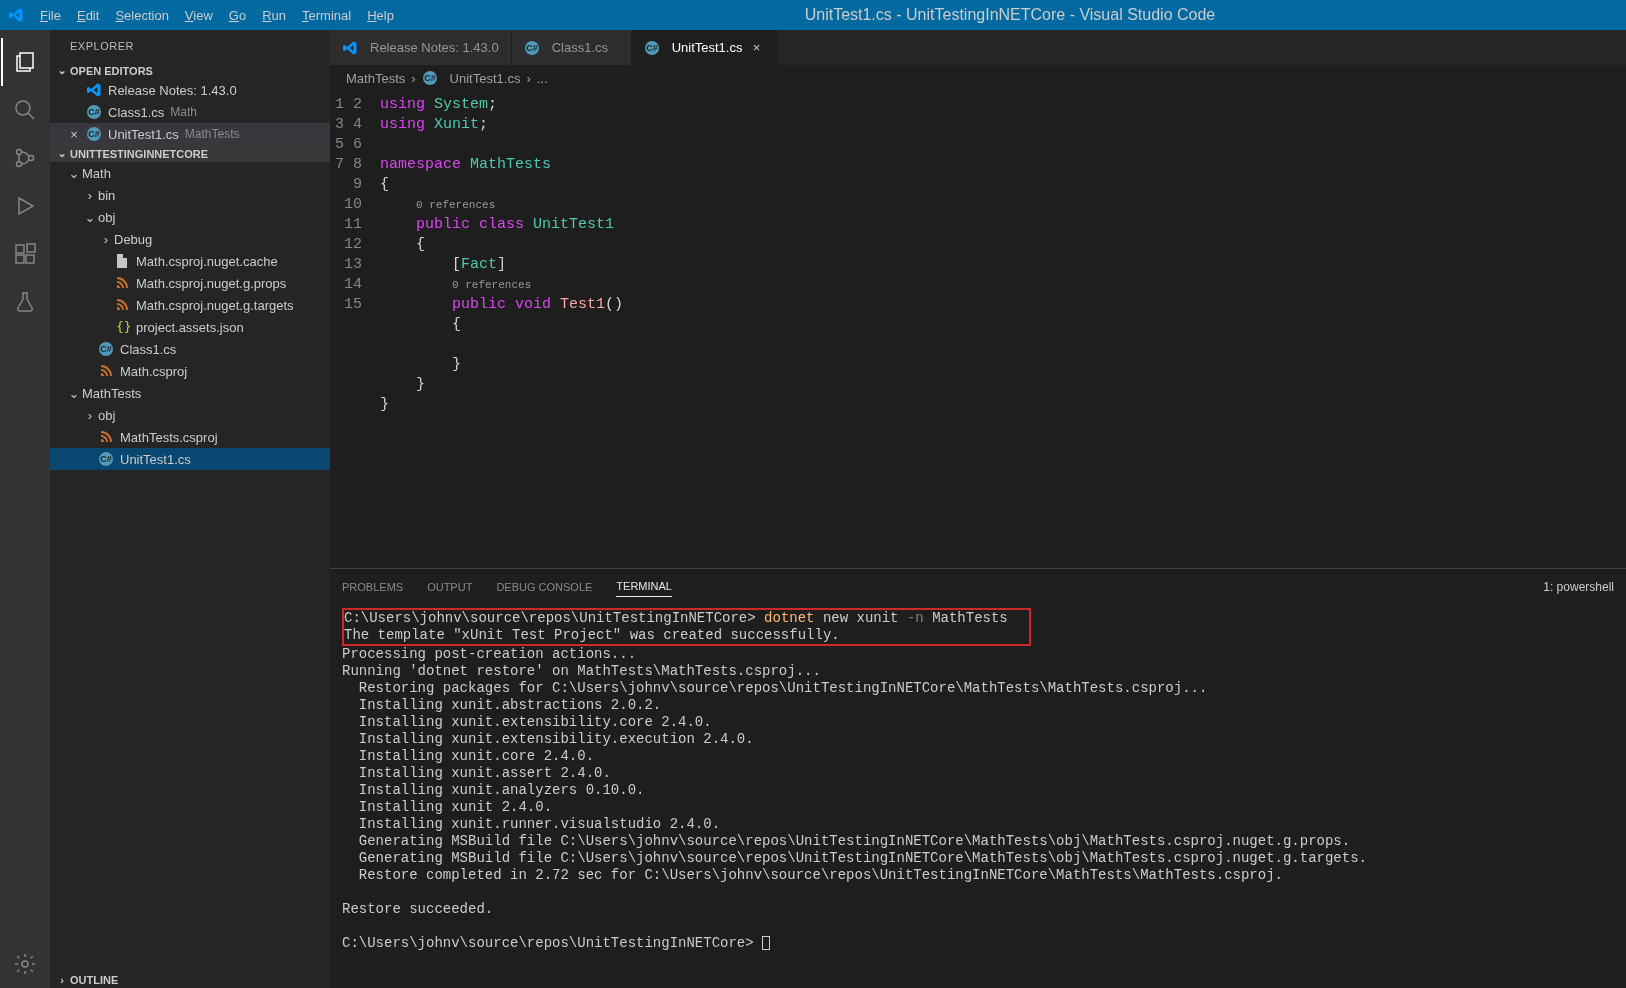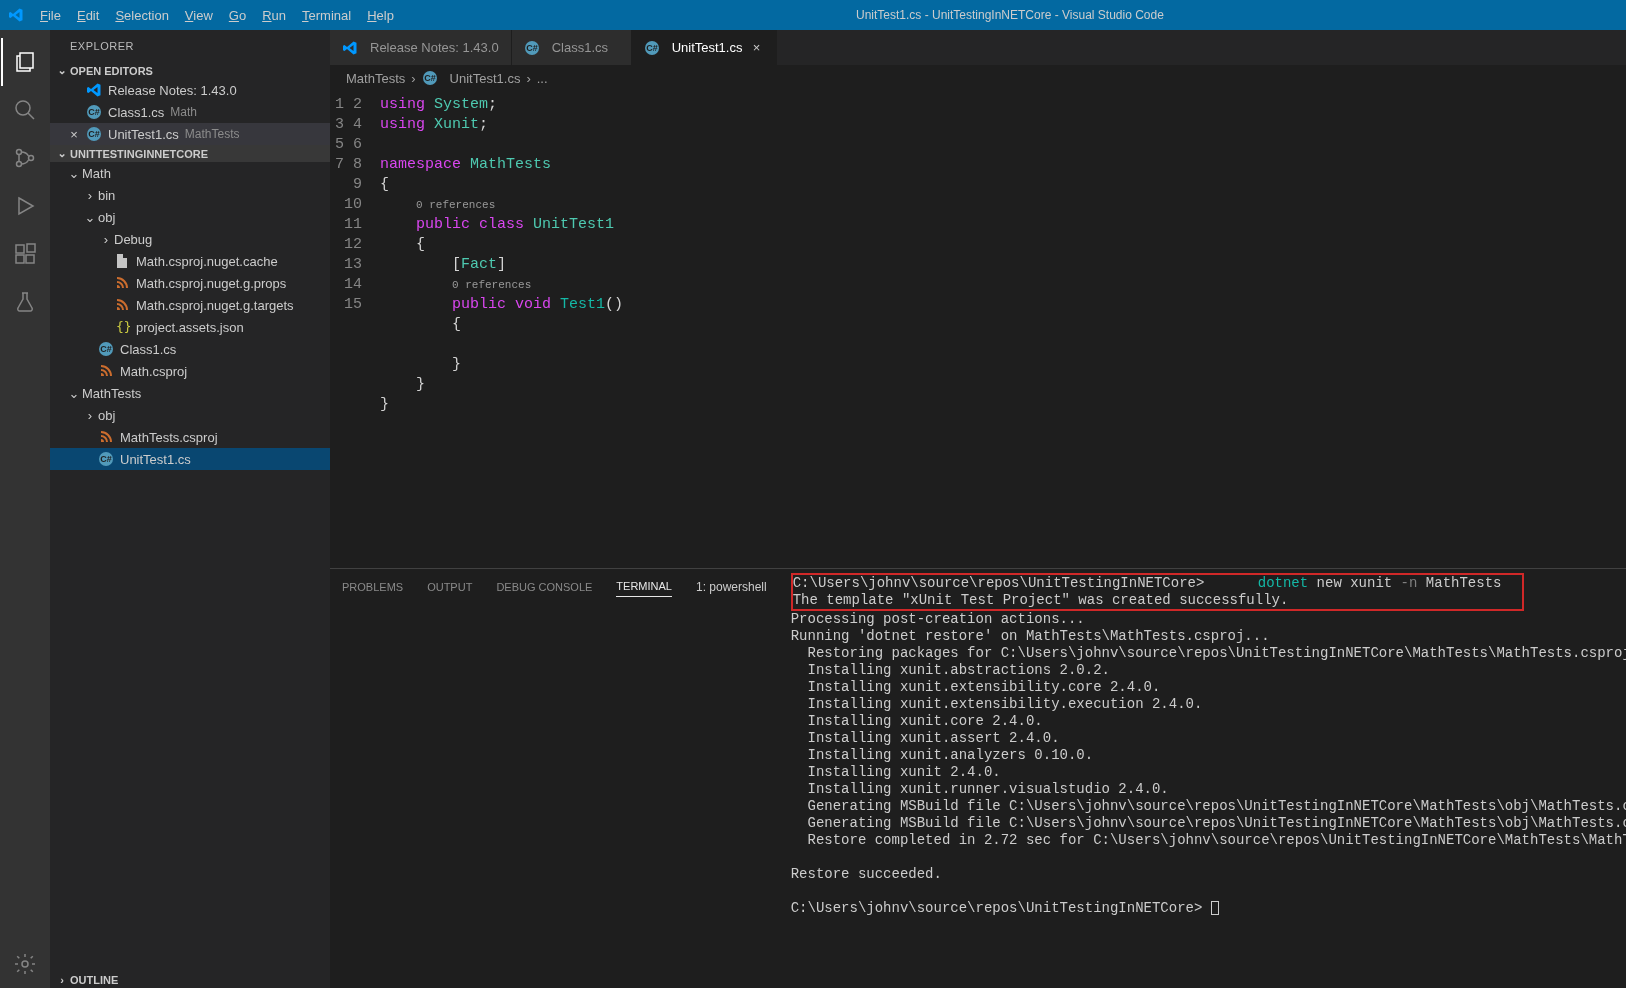--- a/index.html
+++ b/index.html
@@ -2,21 +2,21 @@
 <html><head>
 <meta charset="utf-8">
 <style>
 * { margin:0; padding:0; box-sizing:border-box; }
 body { font-family:"Segoe UI",-apple-system,sans-serif; background:#1e1e1e; color:#cccccc; font-size:13px; width:1626px; height:988px; overflow:hidden; display:flex; flex-direction:column; }
 .titlebar { height:30px; background:#0369a1; display:flex; align-items:center; padding:0 8px; }
 .titlebar-logo { width:16px; height:16px; margin-right:8px; }
 .menu { display:flex; gap:0; }
 .menu-item { padding:4px 8px; cursor:pointer; color:#cccccc; }
 .menu-item u { text-decoration:underline; }
-.title-center { flex:1; text-align:center; color:#cccccc; font-size:12px; }
+.title-center { flex:1; text-align:center; color:#cccccc; font-size:16px; }
 .main { flex:1; display:flex; overflow:hidden; }
 .activity-bar { width:50px; background:#333333; display:flex; flex-direction:column; align-items:center; padding-top:8px; }
 .activity-item { width:48px; height:48px; display:flex; align-items:center; justify-content:center; color:#858585; cursor:pointer; position:relative; }
 .activity-item.active { color:#ffffff; }
 .activity-item.active::before { content:""; position:absolute; left:0; top:0; bottom:0; width:2px; background:#fff; }
 .activity-spacer { flex:1; }
 .sidebar { width:280px; background:#252526; display:flex; flex-direction:column; overflow:hidden; }
 .sidebar-title { padding:10px 20px; font-size:11px; color:#bbbbbb; letter-spacing:0.5px; }
 .section-header { display:flex; align-items:center; padding:2px 4px; font-size:11px; font-weight:700; color:#cccccc; cursor:pointer; text-transform:uppercase; }
 .section-header.dark { background:#383838; }
@@ -35,29 +35,29 @@
 .tabs { height:35px; background:#252526; display:flex; }
 .tab { display:flex; align-items:center; padding:0 12px; background:#2d2d2d; color:#969696; cursor:pointer; border-right:1px solid #1e1e1e; font-size:13px; gap:6px; min-width:120px; }
 .tab.active { background:#1e1e1e; color:#ffffff; }
 .tab-close { width:16px; text-align:center; color:#cccccc; }
 .breadcrumb { height:26px; display:flex; align-items:center; padding:0 16px; font-size:13px; color:#a0a0a0; gap:6px; }
 .code-area { flex:1; display:flex; font-family:Liberation Mono, monospace; font-size:15px; line-height:20px; overflow:hidden; }
 .gutter { width:50px; text-align:right; color:#858585; padding:4px 18px 0 0; user-select:none; }
 .code { padding-top:4px; white-space:pre; color:#d4d4d4; }
 .k-blue { color:#d946ef; }
 .k-teal { color:#4ec9b0; }
-.k-yellow { color:#14b8a6; }
+.k-yellow { color:#fca5a5; }
 .codelens { color:#999999; font-size:11px; }
-.panel { height:420px; border-top:1px solid #414141; display:flex; flex-direction:row; background:#1e1e1e; }
+.panel { height:420px; border-top:1px solid #414141; display:flex; flex-direction:column; background:#1e1e1e; }
 .panel-tabs { height:35px; display:flex; align-items:center; padding:0 12px; gap:24px; font-size:11px; color:#8a8a8a; }
 .panel-tab { cursor:pointer; padding:4px 0; }
 .panel-tab.active { color:#e7e7e7; border-bottom:1px solid #e7e7e7; }
 .panel-right { margin-left:auto; font-size:12px; color:#cccccc; }
 .terminal { flex:1; font-family:Consolas,"Courier New",monospace; font-size:14px; line-height:17px; padding:4px 12px; color:#cccccc; white-space:pre; overflow:hidden; }
-.term-yellow { color:#14b8a6;margin-left:45px; }
+.term-yellow { color:#fdba74; }
 .term-grey { color:#808080; }
 .redbox { border:2px solid #d02828; display:inline-block; padding:0 4px 0 0; }
 .cursor-box { display:inline-block; width:8px; height:14px; border:1px solid #cccccc; vertical-align:middle; }
 .vscode-blue { fill:#0098ff; }
 .cs-icon { fill:#519aba; }
 .folder-chev { color:#cccccc; }
 svg { display:block; }
 </style>
 </head>
 <body>

